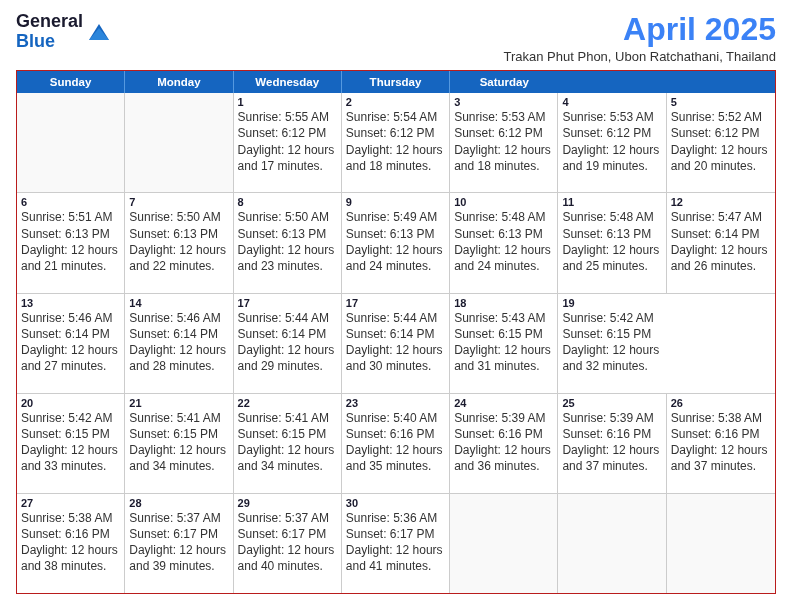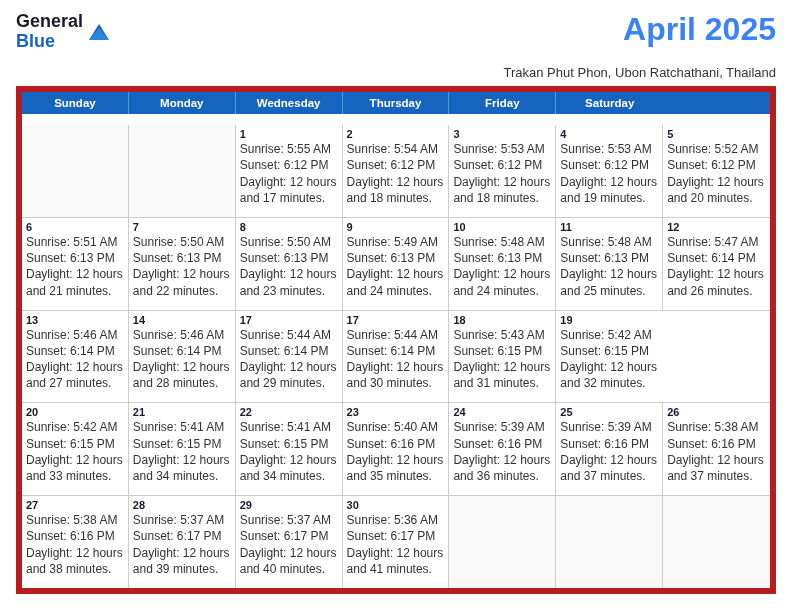--- a/index.html
+++ b/index.html
@@ -44,28 +44,27 @@
     }
     .month-year {
       font-size: 32px;
       font-weight: bold;
       color: #3b82f6;
       line-height: 1.1;
     }
     .location {
       font-size: 13px;
       color: #333;
-      margin-top: 18px;
+      margin-top: 2px;
     }
     .calendar {
       flex: 1;
       display: flex;
       flex-direction: column;
-      border: 6px solid #b91c1c;
-      gap: 11px;
+      border: 1px solid #b91c1c;
     }
     .cal-header {
       display: grid;
       grid-template-columns: repeat(7, 1fr);
       background: #1565c0;
     }
     .cal-header-cell {
       color: #fff;
       font-size: 11.5px;
       font-weight: bold;
@@ -131,21 +130,20 @@
       <div class="location">Trakan Phut Phon, Ubon Ratchathani, Thailand</div>
     </div>
   </div>
 
   <div class="calendar">
     <div class="cal-header" id="cal-header">
         <div class="cal-header-cell">Sunday</div>
         <div class="cal-header-cell">Monday</div>
         <div class="cal-header-cell">Wednesday</div>
         <div class="cal-header-cell">Thursday</div>
-        <div class="cal-header-cell">Friday</div>
         <div class="cal-header-cell">Saturday</div>
       </div>
     <div class="cal-body" id="cal-body">
         <div class="cal-row">
           <div class="cal-cell empty"></div>
           <div class="cal-cell empty"></div>
           <div class="cal-cell">
             <span class="day-num">1</span>
             <div class="day-info">Sunrise: 5:55 AM
 Sunset: 6:12 PM

